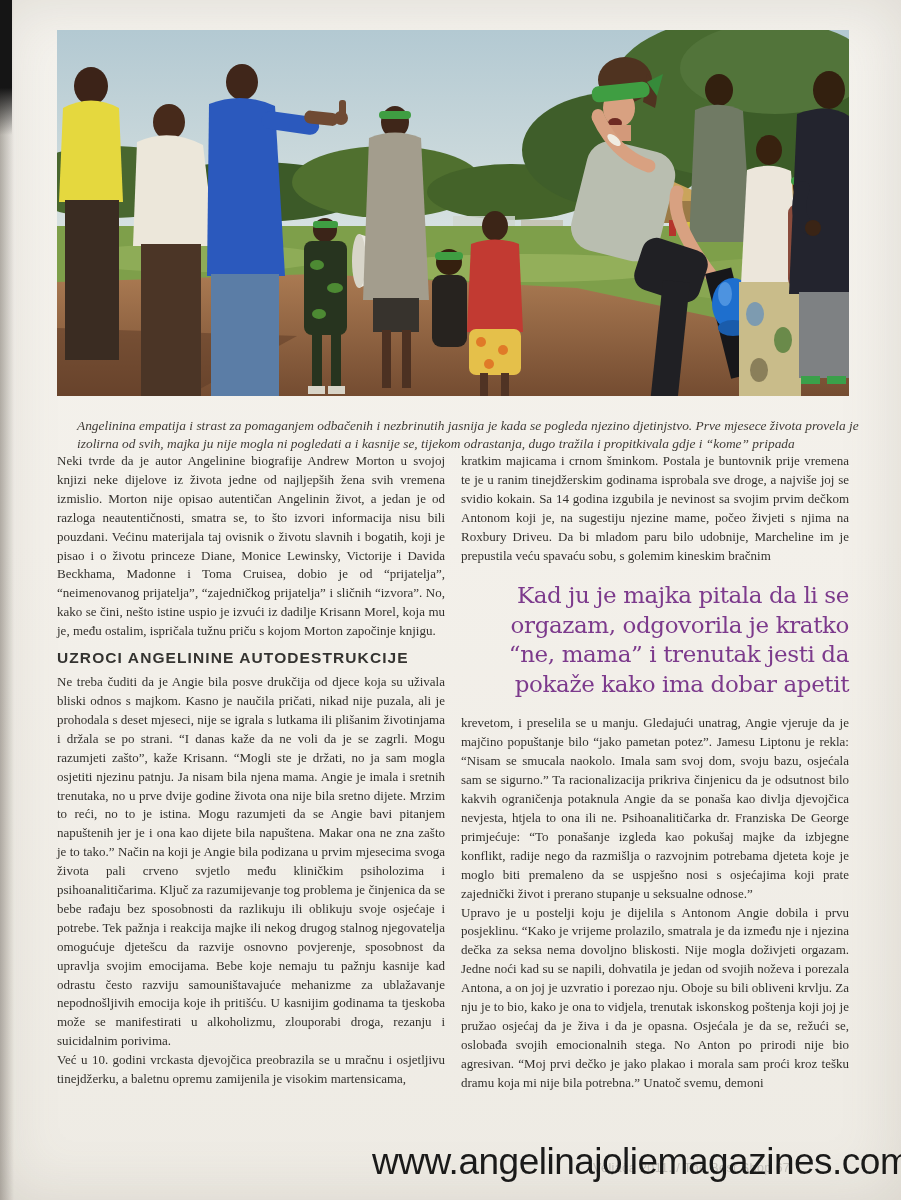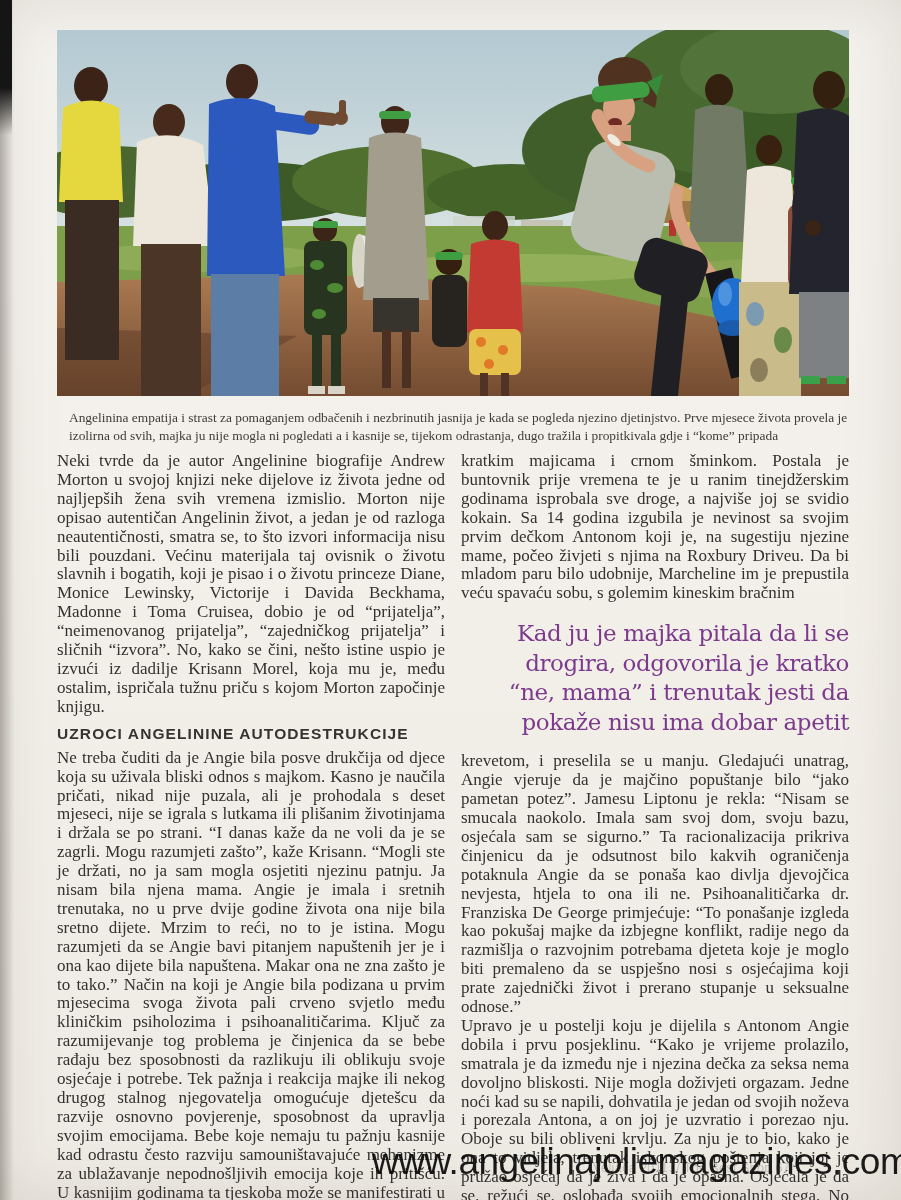--- a/index.html
+++ b/index.html
@@ -16,30 +16,30 @@
   .edge-dark{
     position:absolute;left:0;top:0;width:12px;height:135px;
     background:linear-gradient(to bottom,#151515 65%,rgba(21,21,21,0));
   }
   .photo-wrap{
     position:absolute;left:57px;top:30px;width:792px;height:366px;margin:0;
     background:#b9cdd4;overflow:hidden;
   }
   .photo-wrap svg{display:block;width:100%;height:100%;}
   .caption{
-    position:absolute;left:57px;top:401px;width:792px;margin:8px;padding:0 4px;
-    font-size:13.4px;line-height:18px;color:#3f3b36;
+    position:absolute;left:57px;top:401px;width:792px;margin:16px;padding:0 4px;
+    font-style:italic;font-size:13.4px;line-height:18px;color:#3f3b36;
   }
   .columns{
     position:absolute;left:57px;top:452px;width:792px;
     display:flex;gap:16px;
   }
   .col{flex:1 1 0;min-width:0;}
   .col p{
-    margin:0;font-size:17px;line-height:18.9px;color:#33312d;
+    margin:0;font-size:13px;line-height:18.9px;color:#33312d;
     text-align:justify;text-justify:inter-word;
   }
   .col h2{
     margin:8px 0 6px 0;
     font-family:"Liberation Sans",sans-serif;font-weight:bold;
     font-size:15.5px;letter-spacing:1.1px;color:#343330;
   }
   .pullquote{
     margin:16px 0 15px 0;text-align:right;
     font-family:"DejaVu Serif",serif;
@@ -248,23 +248,23 @@
     <div class="col">
       <p>Neki tvrde da je autor Angelinine biografije Andrew Morton u svojoj knjizi neke dijelove iz života jedne od najljepših žena svih vremena izmislio. Morton nije opisao autentičan Angelinin život, a jedan je od razloga neautentičnosti, smatra se, to što izvori informacija nisu bili pouzdani. Većinu materijala taj ovisnik o životu slavnih i bogatih, koji je pisao i o životu princeze Diane, Monice Lewinsky, Victorije i Davida Beckhama, Madonne i Toma Cruisea, dobio je od “prijatelja”, “neimenovanog prijatelja”, “zajedničkog prijatelja” i sličnih “izvora”. No, kako se čini, nešto istine uspio je izvući iz dadilje Krisann Morel, koja mu je, među ostalim, ispričala tužnu priču s kojom Morton započinje knjigu.</p>
       <h2>UZROCI ANGELININE AUTODESTRUKCIJE</h2>
       <p>Ne treba čuditi da je Angie bila posve drukčija od djece koja su uživala bliski odnos s majkom. Kasno je naučila pričati, nikad nije puzala, ali je prohodala s deset mjeseci, nije se igrala s lutkama ili plišanim životinjama i držala se po strani. “I danas kaže da ne voli da je se zagrli. Mogu razumjeti zašto”, kaže Krisann. “Mogli ste je držati, no ja sam mogla osjetiti njezinu patnju. Ja nisam bila njena mama. Angie je imala i sretnih trenutaka, no u prve dvije godine života ona nije bila sretno dijete. Mrzim to reći, no to je istina. Mogu razumjeti da se Angie bavi pitanjem napuštenih jer je i ona kao dijete bila napuštena. Makar ona ne zna zašto je to tako.” Način na koji je Angie bila podizana u prvim mjesecima svoga života pali crveno svjetlo među kliničkim psiholozima i psihoanalitičarima. Ključ za razumijevanje tog problema je činjenica da se bebe rađaju bez sposobnosti da razlikuju ili oblikuju svoje osjećaje i potrebe. Tek pažnja i reakcija majke ili nekog drugog stalnog njegovatelja omogućuje djetešcu da razvije osnovno povjerenje, sposobnost da upravlja svojim emocijama. Bebe koje nemaju tu pažnju kasnije kad odrastu često razviju samouništavajuće mehanizme za ublažavanje nepodnošljivih emocija koje ih pritišću. U kasnijim godinama ta tjeskoba može se manifestirati u alkoholizmu, zlouporabi droga, rezanju i suicidalnim porivima.</p>
       <p>Već u 10. godini vrckasta djevojčica preobrazila se u mračnu i osjetljivu tinejdžerku, a baletnu opremu zamijenila je visokim martensicama,</p>
     </div>
     <div class="col">
       <p>kratkim majicama i crnom šminkom. Postala je buntovnik prije vremena te je u ranim tinejdžerskim godinama isprobala sve droge, a najviše joj se svidio kokain. Sa 14 godina izgubila je nevinost sa svojim prvim dečkom Antonom koji je, na sugestiju njezine mame, počeo živjeti s njima na Roxbury Driveu. Da bi mladom paru bilo udobnije, Marcheline im je prepustila veću spavaću sobu, s golemim kineskim bračnim</p>
       <div class="pullquote">
         <div>Kad ju je majka pitala da li se</div>
-        <div>drogira, odgovorila je kratko</div>
+        <div>orgazam, odgovorila je kratko</div>
         <div>“ne, mama” i trenutak jesti da</div>
-        <div>pokaže nisu ima dobar apetit</div>
+        <div>pokaže kako ima dobar apetit</div>
       </div>
       <p>krevetom, i preselila se u manju. Gledajući unatrag, Angie vjeruje da je majčino popuštanje bilo “jako pametan potez”. Jamesu Liptonu je rekla: “Nisam se smucala naokolo. Imala sam svoj dom, svoju bazu, osjećala sam se sigurno.” Ta racionalizacija prikriva činjenicu da je odsutnost bilo kakvih ograničenja potaknula Angie da se ponaša kao divlja djevojčica nevjesta, htjela to ona ili ne. Psihoanalitičarka dr. Franziska De George primjećuje: “To ponašanje izgleda kao pokušaj majke da izbjegne konflikt, radije nego da razmišlja o razvojnim potrebama djeteta koje je moglo biti premaleno da se uspješno nosi s osjećajima koji prate zajednički život i prerano stupanje u seksualne odnose.”</p>
       <p>Upravo je u postelji koju je dijelila s Antonom Angie dobila i prvu posjeklinu. “Kako je vrijeme prolazilo, smatrala je da između nje i njezina dečka za seksa nema dovoljno bliskosti. Nije mogla doživjeti orgazam. Jedne noći kad su se napili, dohvatila je jedan od svojih noževa i porezala Antona, a on joj je uzvratio i porezao nju. Oboje su bili obliveni krvlju. Za nju je to bio, kako je ona to vidjela, trenutak iskonskog poštenja koji joj je pružao osjećaj da je živa i da je opasna. Osjećala je da se, režući se, oslobađa svojih emocionalnih stega. No Anton po prirodi nije bio agresivan. “Moj prvi dečko je jako plakao i morala sam proći kroz tešku dramu koja mi nije bila potrebna.” Unatoč svemu, demoni</p>
     </div>
   </div>
 
   <div class="page-footer">Veljača 2011. / The Best Shop 67</div>
   <div class="watermark">www.angelinajoliemagazines.com</div>
 </div>
 

